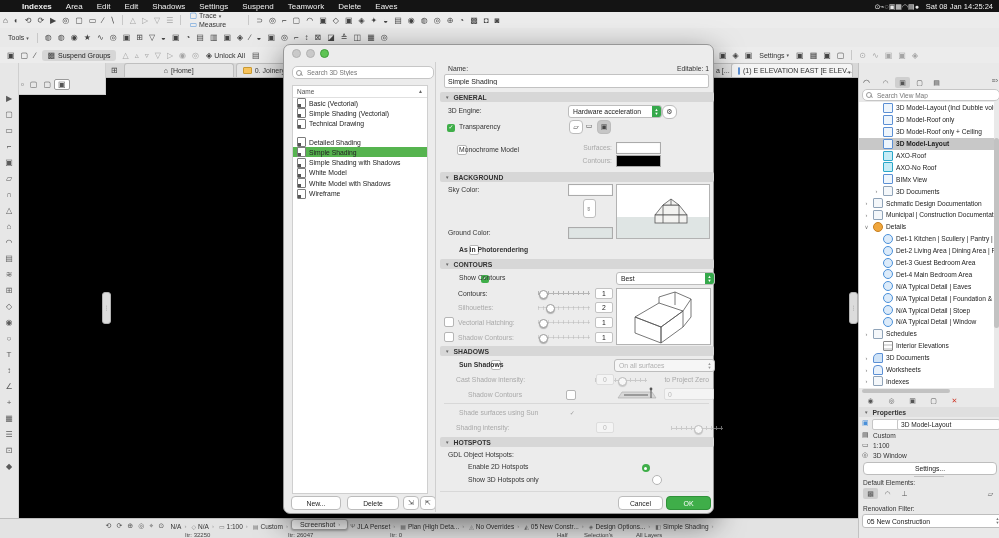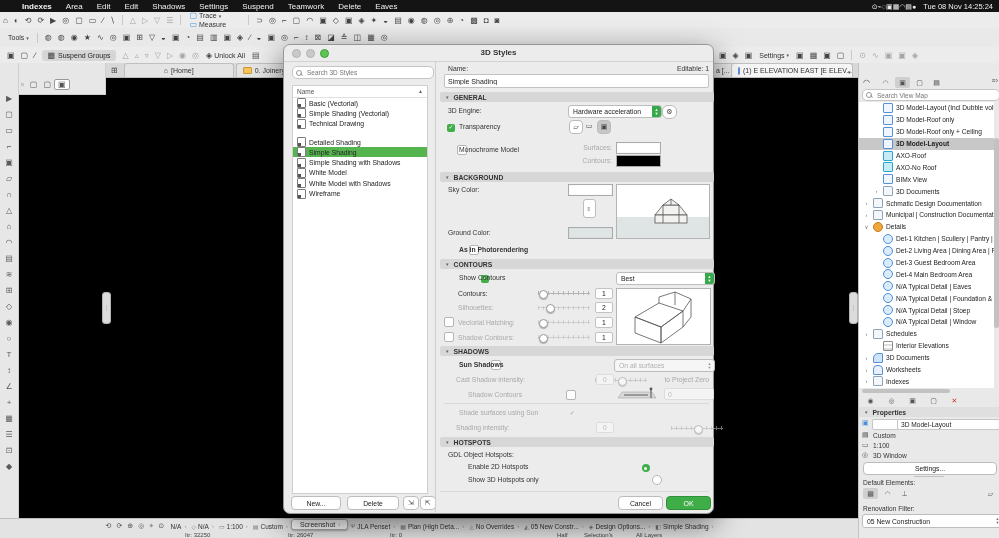--- a/index.html
+++ b/index.html
@@ -165,21 +165,21 @@
   <span class="mi">Edit</span>
   <span class="mi">Edit</span>
   <span class="mi">Shadows</span>
   <span class="mi">Settings</span>
   <span class="mi">Suspend</span>
   <span class="mi">Teamwork</span>
   <span class="mi">Delete</span>
   <span class="mi">Eaves</span>
   <span class="right">
     <span><span class="sic">⊙</span><span class="sic">⌁</span><span class="sic">◌</span><span class="sic">▣</span><span class="sic">▦</span><span class="sic">◠</span><span class="sic">▤</span><span class="sic">●</span></span>
-    <span class="clock">Tue 08 Nov 14:25:24</span>
+    <span class="clock">Sat 08 Jan 14:25:24</span>
   </span>
 </div>
 
 <div class="abs tbar" id="tb1">
   <span><span class="ico">⌂</span><span class="ico">◐</span><span class="ico">⟲</span><span class="ico">⟳</span><span class="ico">▶</span><span class="ico">◎</span><span class="ico">▢</span><span class="ico">▭</span><span class="ico">∕</span><span class="ico">∖</span></span>
   <span class="vsep"></span>
   <span><span class="ico dim">△</span><span class="ico dim">▷</span><span class="ico dim">▽</span><span class="ico dim">☰</span></span>
   <span class="vsep"></span>
   <span>
 
@@ -308,21 +308,20 @@
 
 <div class="abs" id="infopal">
   <span><span class="mq">▫</span><span class="mq">▢</span><span class="mq">▢</span><span class="mq pressed">▣</span></span>
 </div>
 
 <div class="abs" id="canvas"></div>
 <div class="abs drag-handle" style="left:102px;top:292px;">⋮</div>
 <div class="abs drag-handle" style="left:849px;top:292px;">⋮</div>
 
 <div class="abs" id="dialog">
-  <div class="abs" id="dlg-title" style="left:0;top:0;">3D Styles</div>
   <div class="abs" id="dlg-lights">
     <span class="tl g1"></span>
     <span class="tl g2"></span>
     <span class="tl grn"></span>
   </div>
 
   
   <div class="abs search" style="left:8px;top:21px;width:134px;height:11px;">
     <span class="mag"></span>
     <input placeholder="Search 3D Styles" style="">

